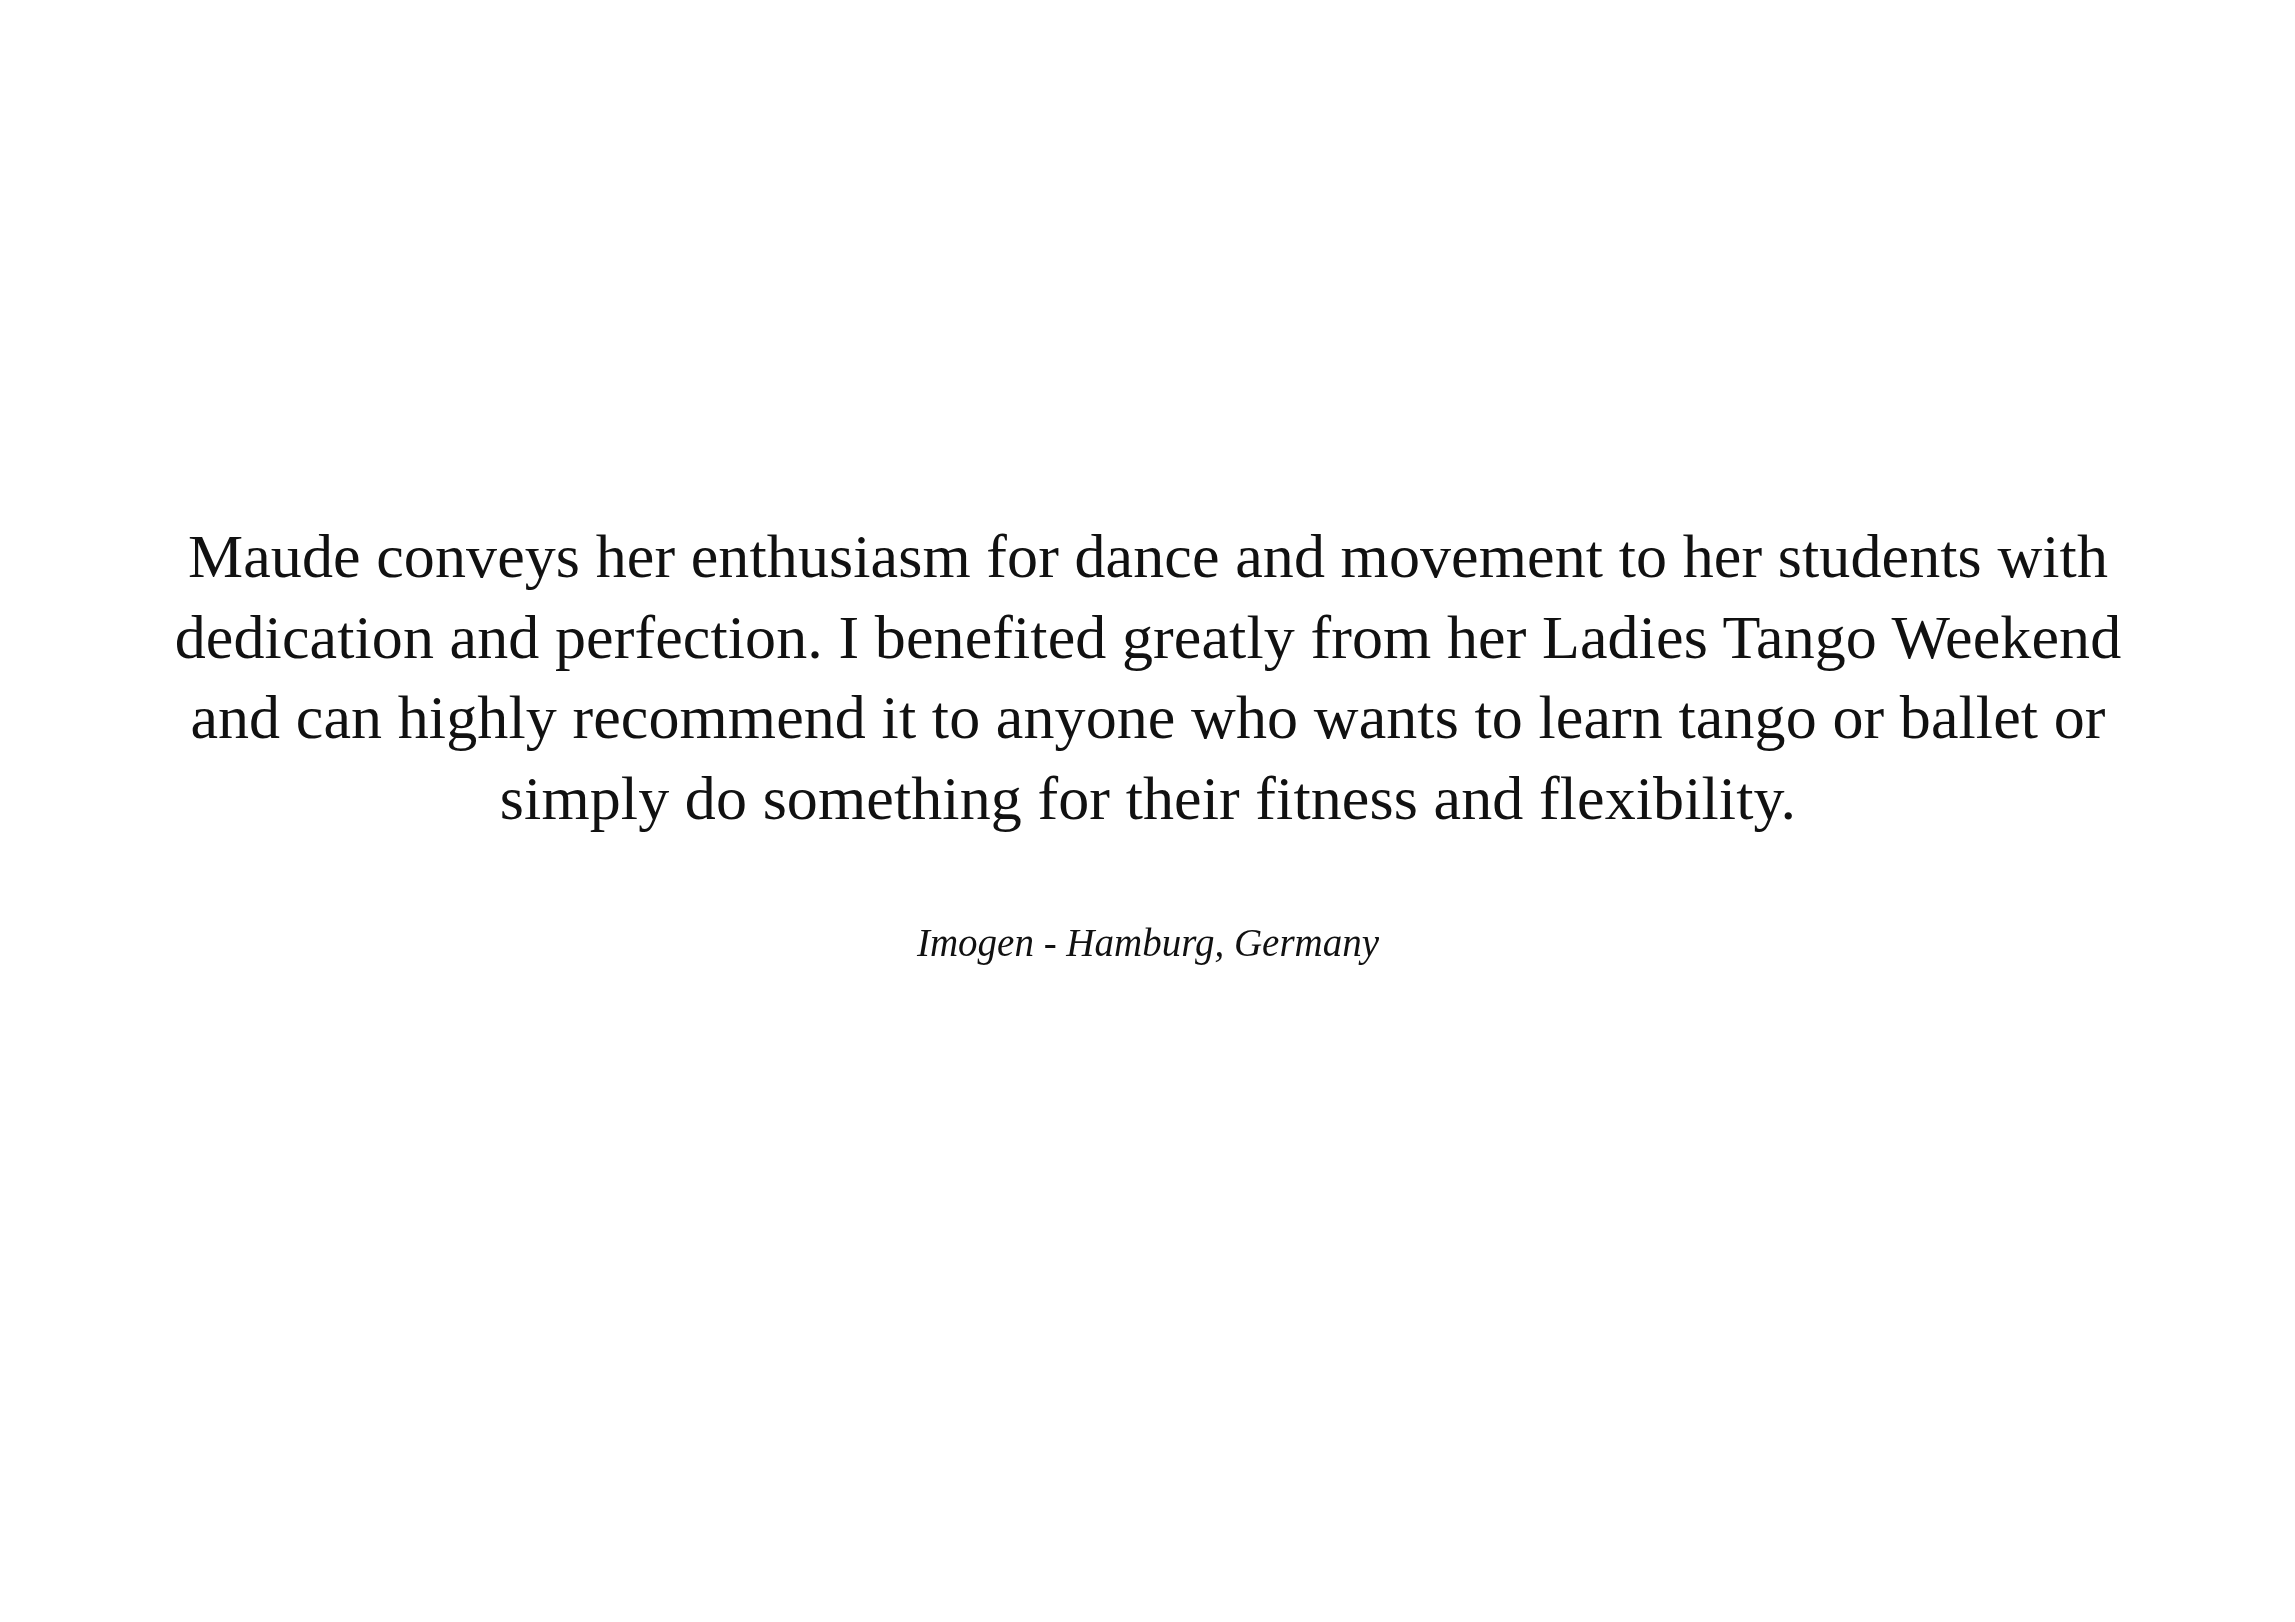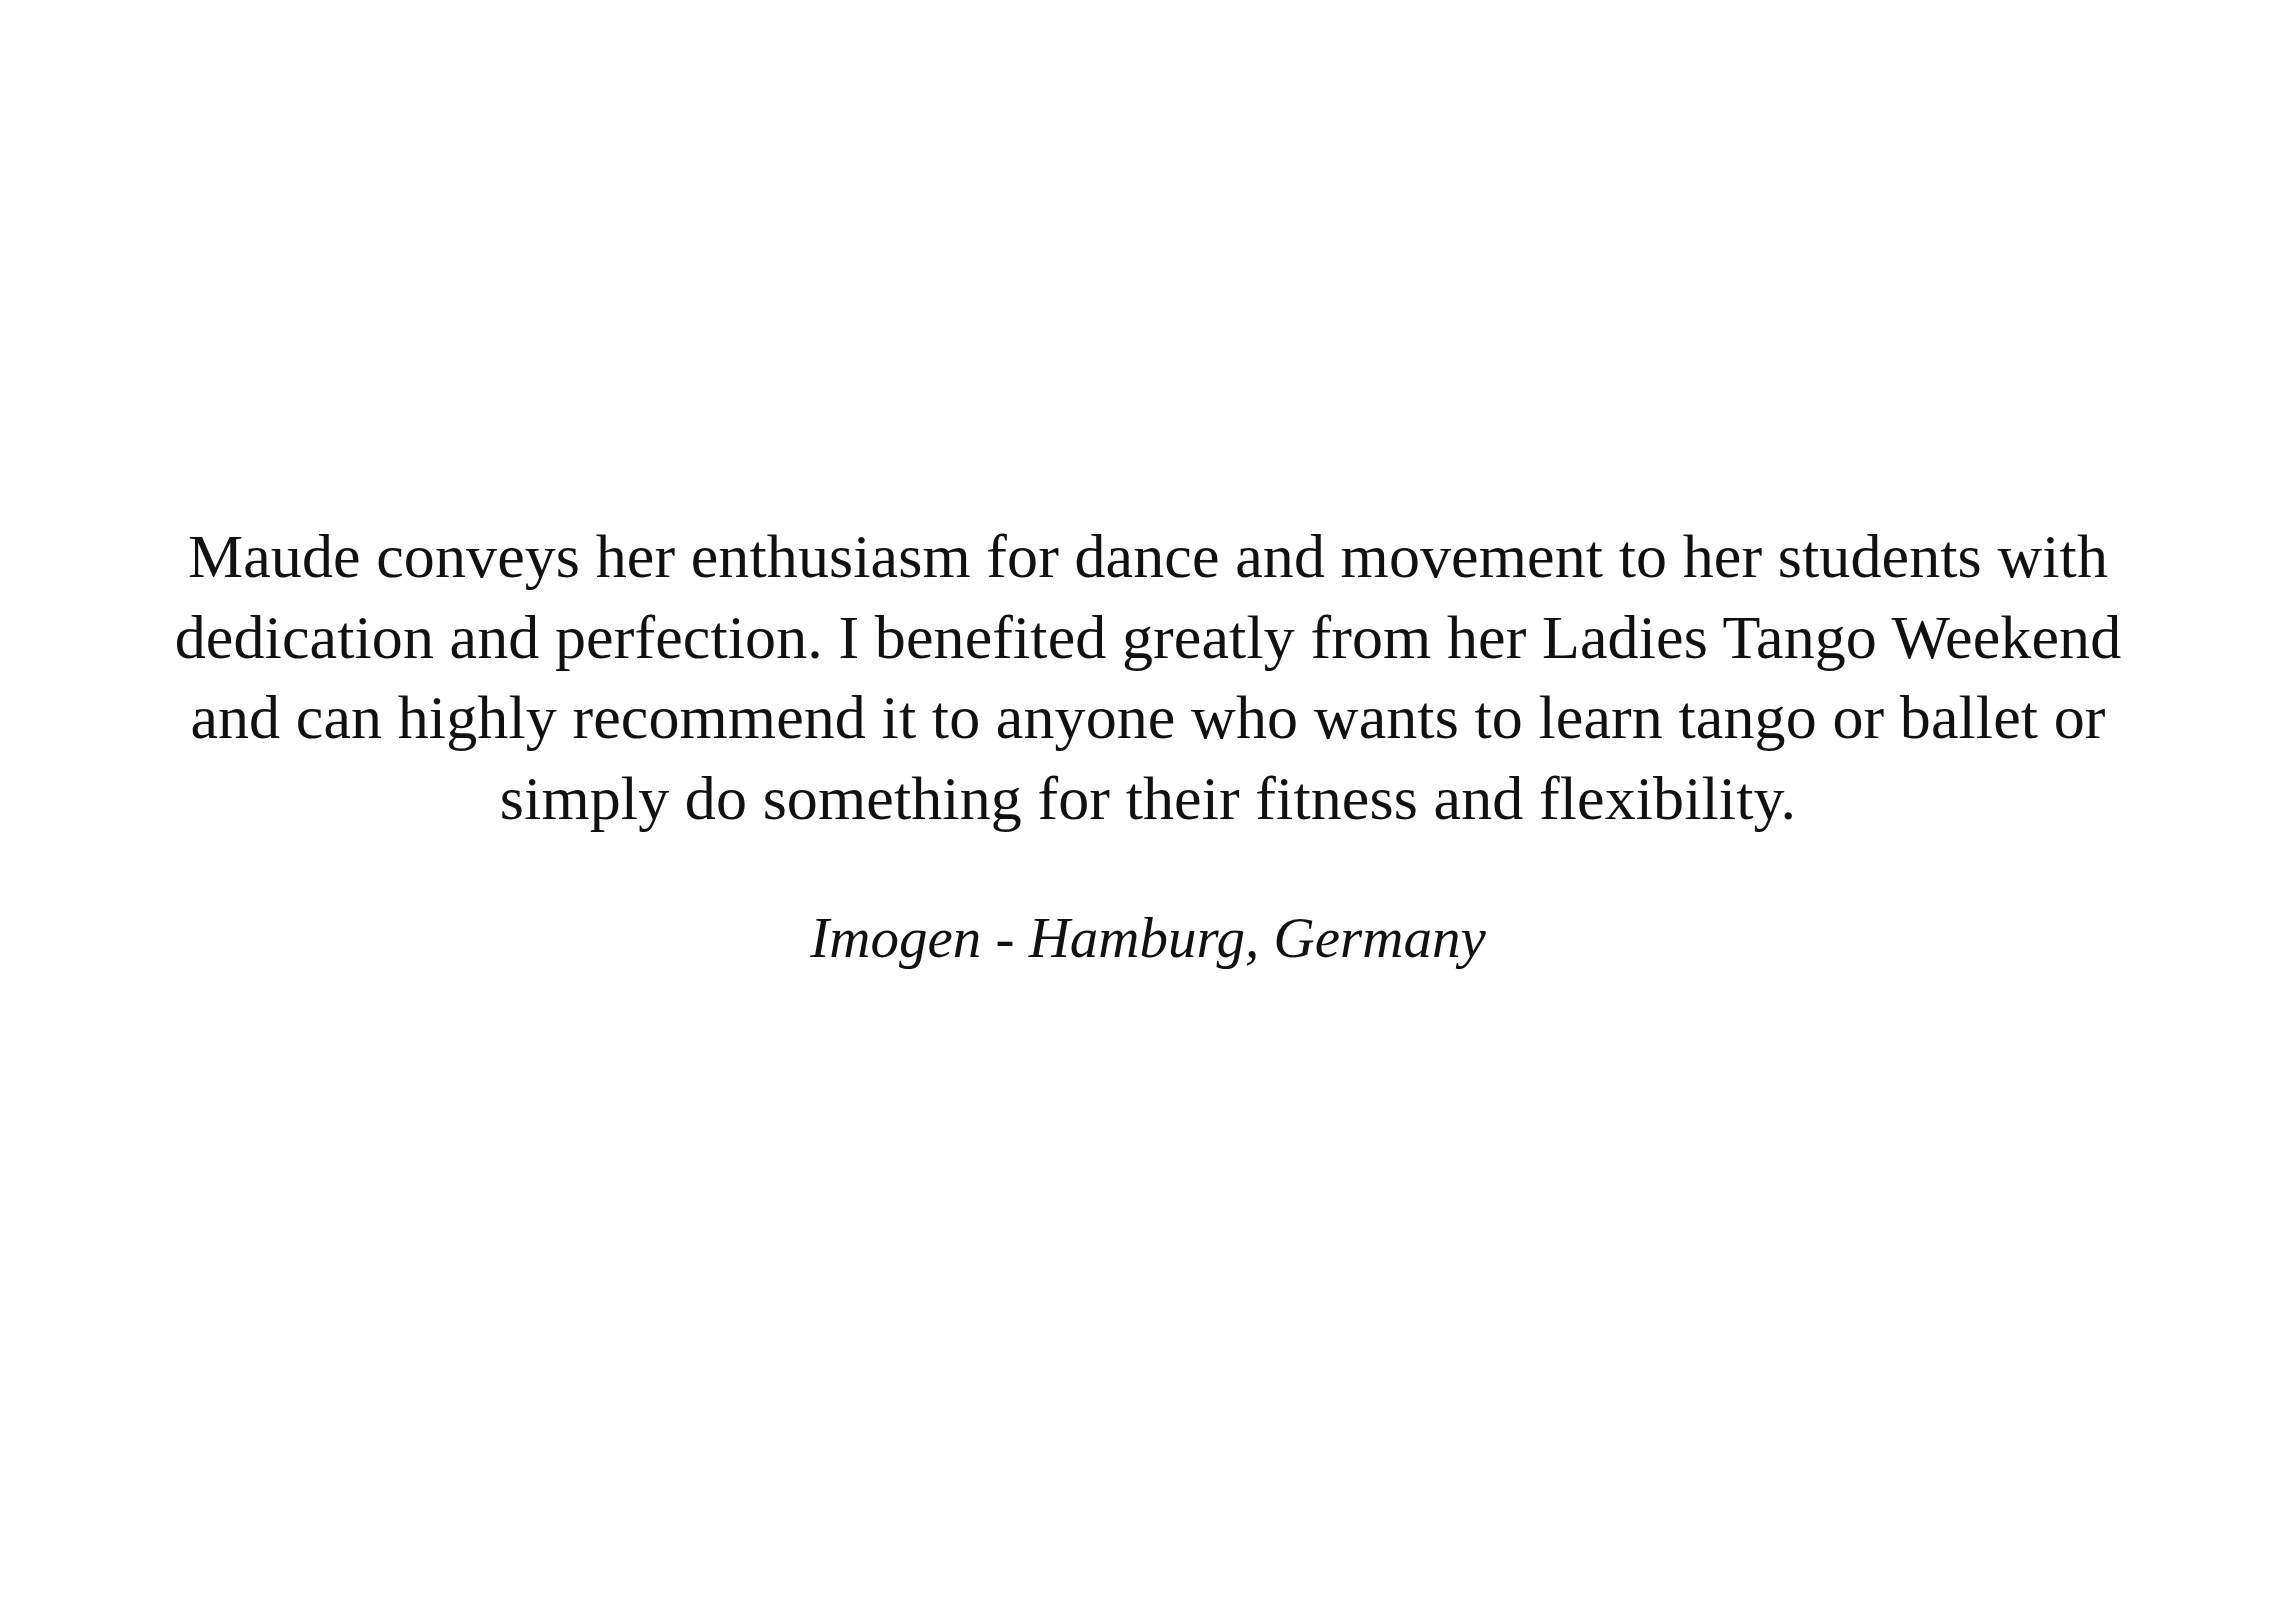--- a/index.html
+++ b/index.html
@@ -31,23 +31,23 @@
     font-size: 62px;
     line-height: 1.30;
     text-align: center;
     font-weight: 400;
     letter-spacing: 0.1px;
     color: #111111;
     margin: 0;
     padding: 0 11.5px;
   }
   .attribution {
-    margin: 0;
+    margin: 17px;
     padding-top: 64px;
-    font-size: 57px;
+    font-size: 39px;
     line-height: 1.25;
     text-align: center;
     font-style: italic;
     font-weight: 400;
     color: #111111;
   }
 </style>
 </head>
 <body>
 

